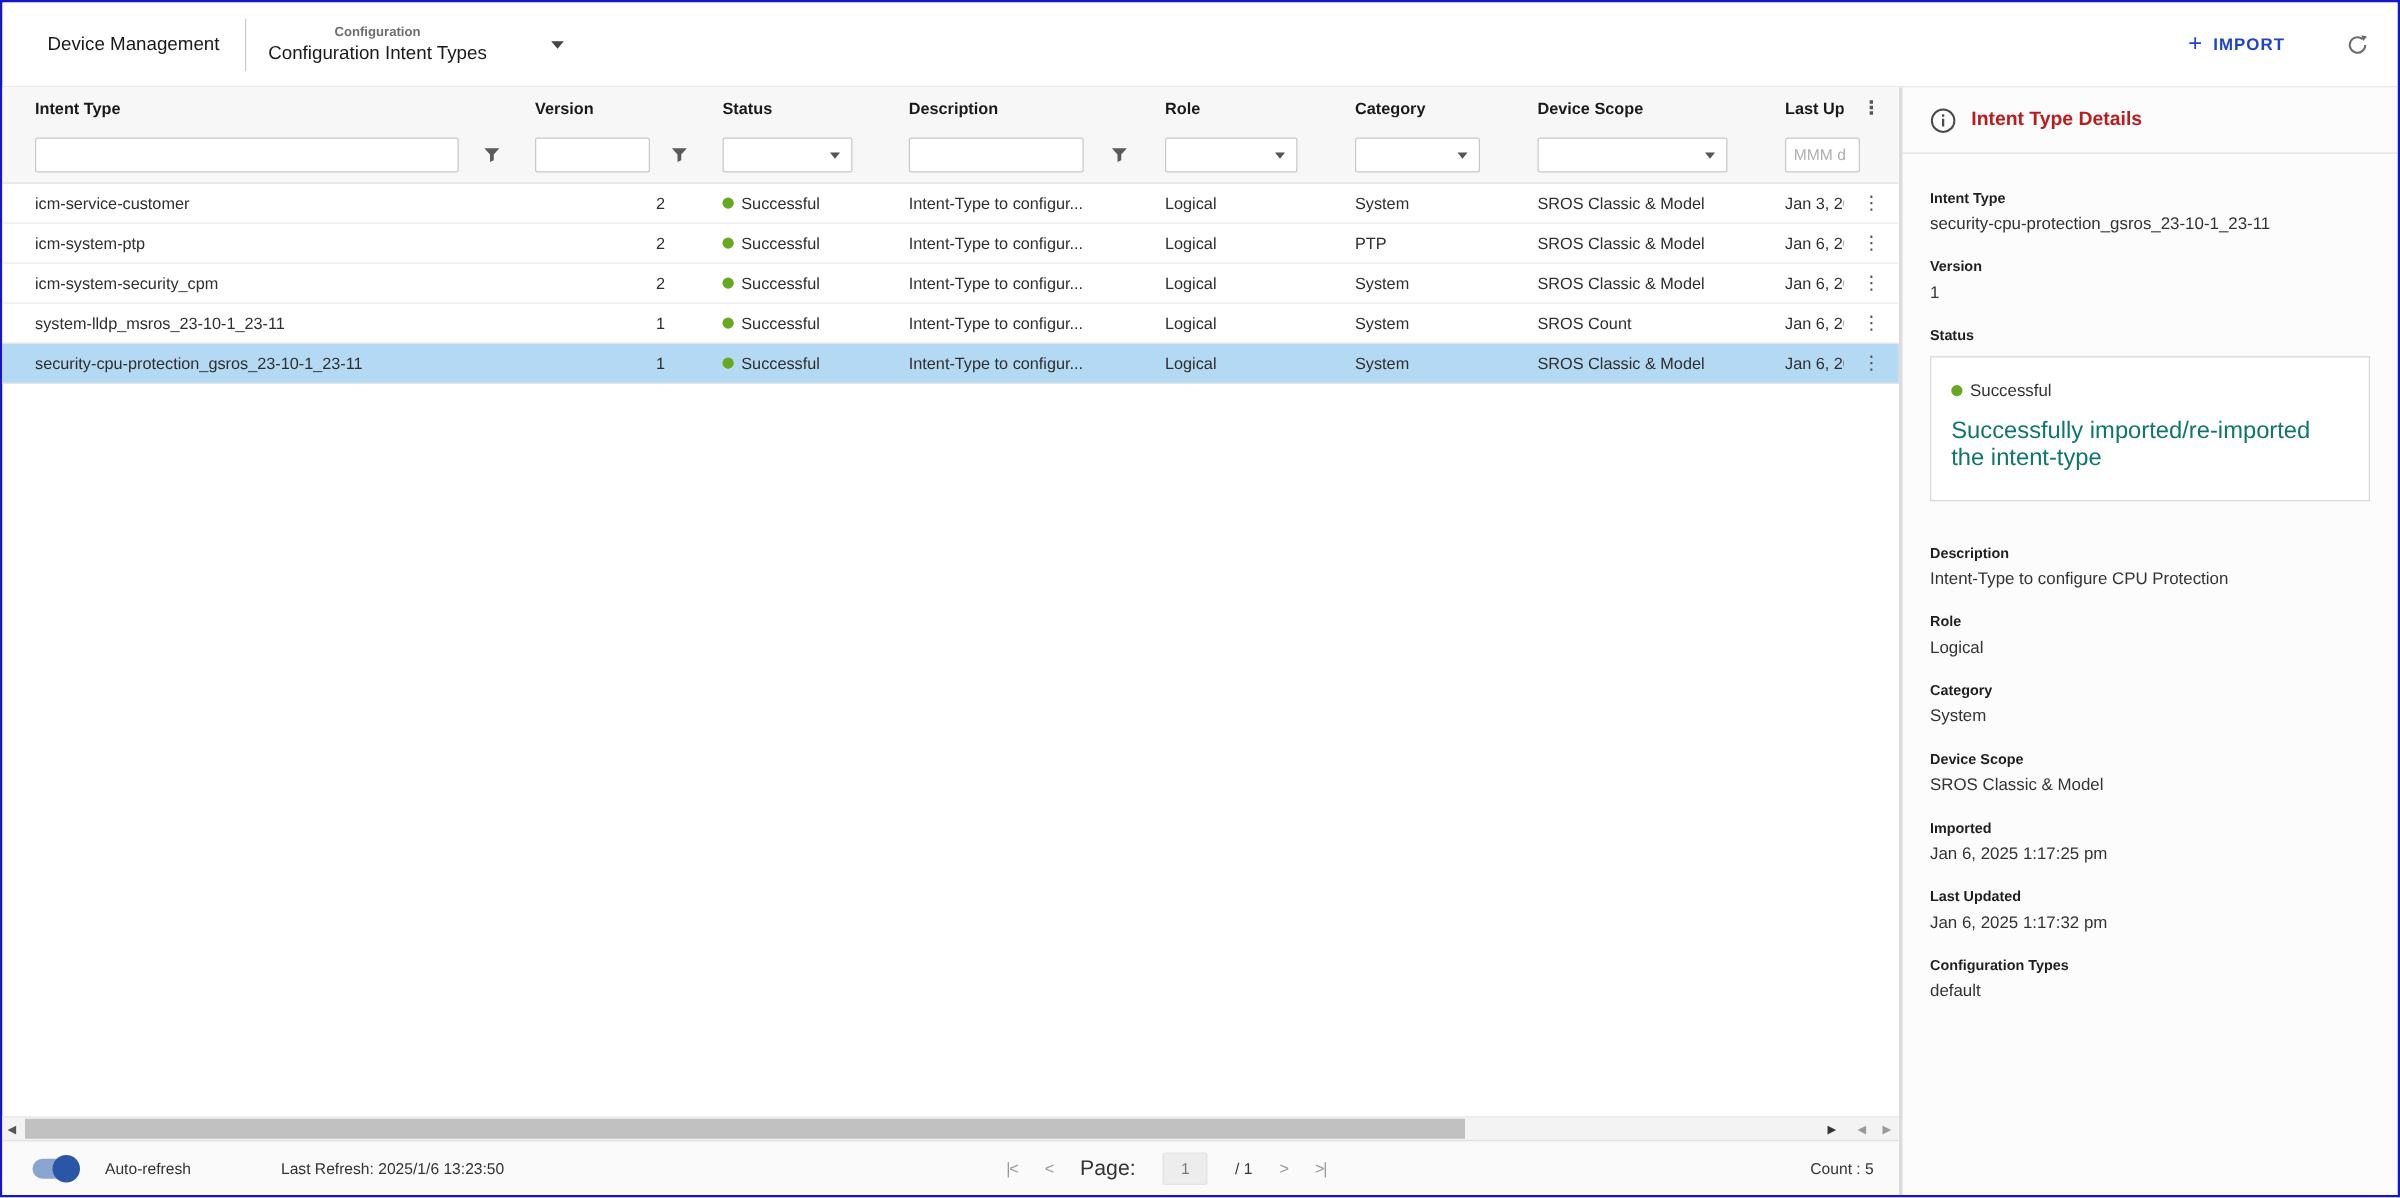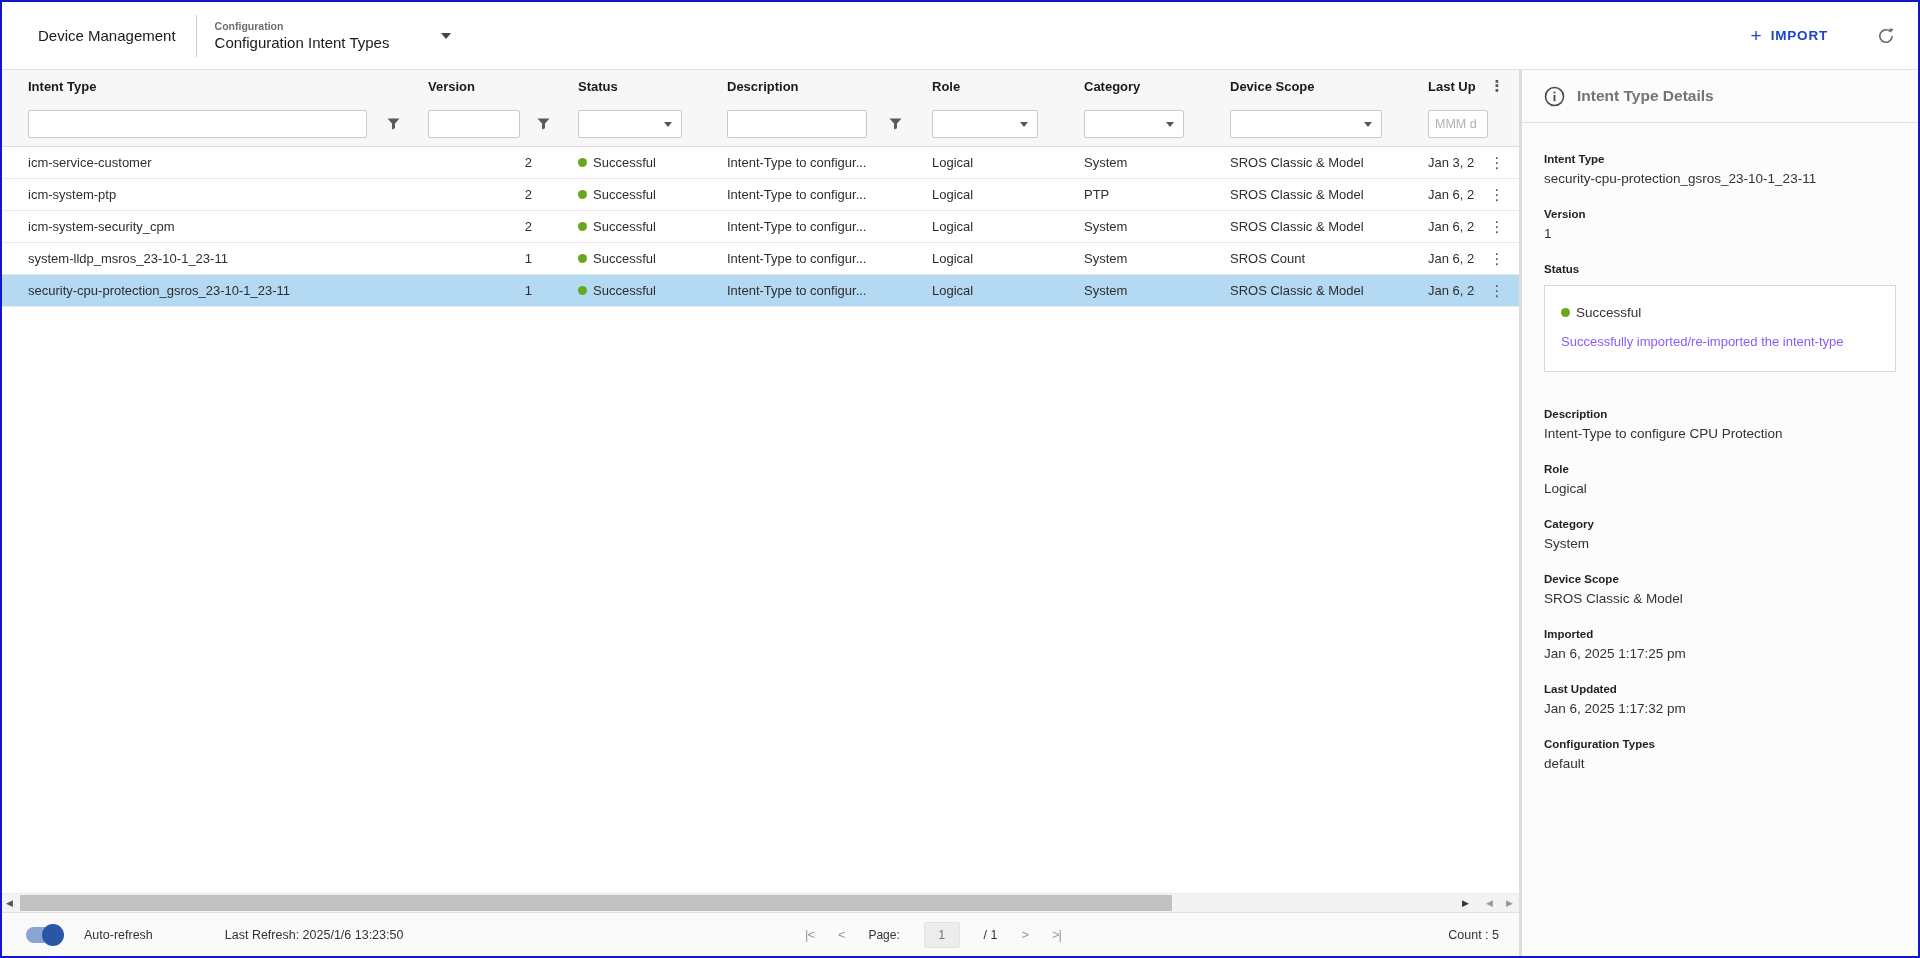--- a/index.html
+++ b/index.html
@@ -4,21 +4,21 @@
 <style>
   * { margin:0; padding:0; box-sizing:border-box; }
   html,body { width:1920px; height:958px; background:#fff; font-family:"Liberation Sans","DejaVu Sans",sans-serif; color:#2e2e2e; overflow:hidden; }
   .page { position:relative; width:1920px; height:958px; border:2px solid #1515c9; background:#fff; }
 
   
   .appbar { position:absolute; top:0; left:0; right:0; height:68px; background:#fff; border-bottom:1px solid #e2e2e2; display:flex; align-items:center; }
   .app-title { font-size:15px; color:#1a1a1a; margin-left:36px; white-space:nowrap; }
   .appbar-divider { width:1px; height:42px; background:#ccc; margin-left:20px; }
   .nav-drop { display:flex; align-items:center; margin-left:18px; cursor:pointer; }
-  .nav-texts { display:flex; flex-direction:column; }
+  .nav-texts { display:flex; flex-direction:column;text-align:center; }
   .nav-label { font-size:10.5px; font-weight:700; color:#6e6e6e; margin-bottom:2px; }
   .nav-value { font-size:15px; color:#1a1a1a; }
   .caret-down { width:0; height:0; border-left:5px solid transparent; border-right:5px solid transparent; border-top:6px solid #444; margin-left:52px; }
   .appbar-right { margin-left:auto; display:flex; align-items:center; margin-right:22px; }
   .import-btn { display:flex; align-items:center; gap:9px; color:#1d44c9; cursor:pointer; }
   .import-plus { font-size:19px; font-weight:400; line-height:1; }
   .import-label { font-size:13.5px; font-weight:700; letter-spacing:0.8px; }
   .refresh-btn { margin-left:48px; cursor:pointer; display:flex; align-items:center; }
 
   
@@ -55,36 +55,36 @@
   .hs-thumb { position:absolute; left:18px; top:1px; bottom:1px; width:1152px; background:#c1c1c1; cursor:pointer; }
 
   
   .statusbar { position:absolute; left:0; right:0; bottom:0; height:44px; background:#fafafa; border-top:1px solid #e0e0e0; display:flex; align-items:center; font-size:12.5px; color:#333; }
   .toggle { position:relative; width:36px; height:16px; border-radius:9px; background:#8aa5d2; margin-left:24px; cursor:pointer; flex:0 0 auto; }
   .toggle-knob { position:absolute; right:-2px; top:-3px; width:22px; height:22px; border-radius:50%; background:#2a56a7; }
   .autorefresh-label { margin-left:22px; }
   .last-refresh { margin-left:72px; }
   .pagination { position:absolute; left:803px; width:256px; height:100%; display:flex; align-items:center; justify-content:space-between; }
   .pg-arrow { color:#9a9a9a; font-size:13px; cursor:pointer; letter-spacing:-1px; }
-  .pg-label { color:#333; font-size:12px; }
+  .pg-label { color:#333; font-size:17px; }
   .pg-box { width:36px; height:26px; background:#ededed; border:1px solid #e3e3e3; border-radius:2px; text-align:center; font-size:12.5px; color:#777; font-family:inherit; outline:none; }
   .pg-total { color:#333; font-size:12.5px; }
   .count { position:absolute; right:20px; }
 
   
   .panel { flex:1; background:#fcfcfc; border-left:3px solid #dcdcdc; padding:0 22px 0 22px; overflow:hidden; }
   .panel-header { height:53px; display:flex; align-items:center; gap:12px; border-bottom:1px solid #e0e0e0; margin:0 -22px; padding:0 22px; }
-  .panel-title { font-size:15.5px; font-weight:700; color:#737373; }
+  .panel-title { font-size:15.5px; font-weight:700; color:#b91c1c; }
   .field { margin-top:22px; }
   .field-label { font-size:11.5px; font-weight:700; color:#1f1f1f; margin-bottom:6px; }
   .field-value { font-size:13.5px; color:#333; }
   .first-field { margin-top:30px; }
   .status-box { margin-top:10px; background:#fff; border:1px solid #d8d8d8; padding:19px 16px 22px 16px; }
   .status-line { display:flex; align-items:center; font-size:13.5px; color:#333; }
-  .status-msg { margin-top:14px; font-size:13px; color:#8b5cf6; }
+  .status-msg { margin-top:14px; font-size:19px; color:#0f766e; }
   .gap-lg { margin-top:36px; }
   .cfg-value { }
 
   svg { display:block; }
 </style>
 </head>
 <body>
 
 <div class="page">
 

